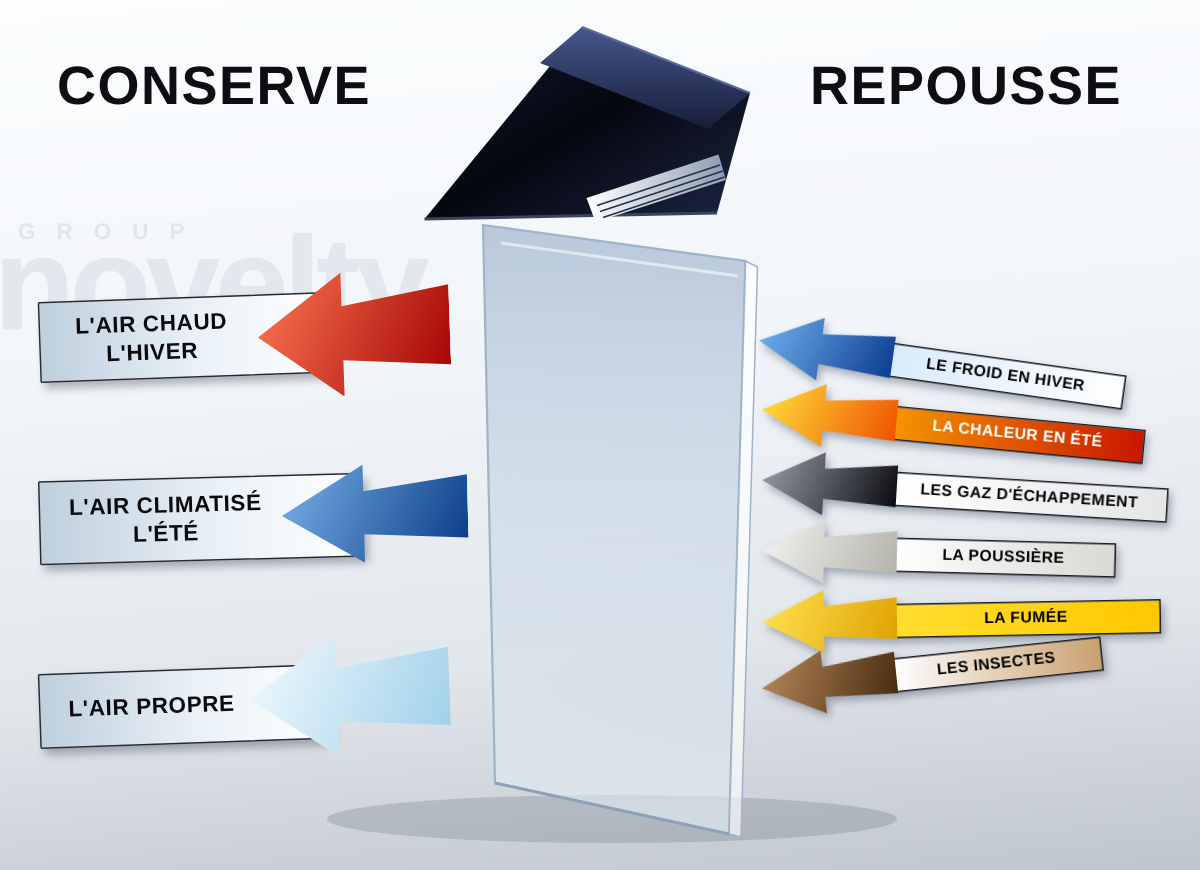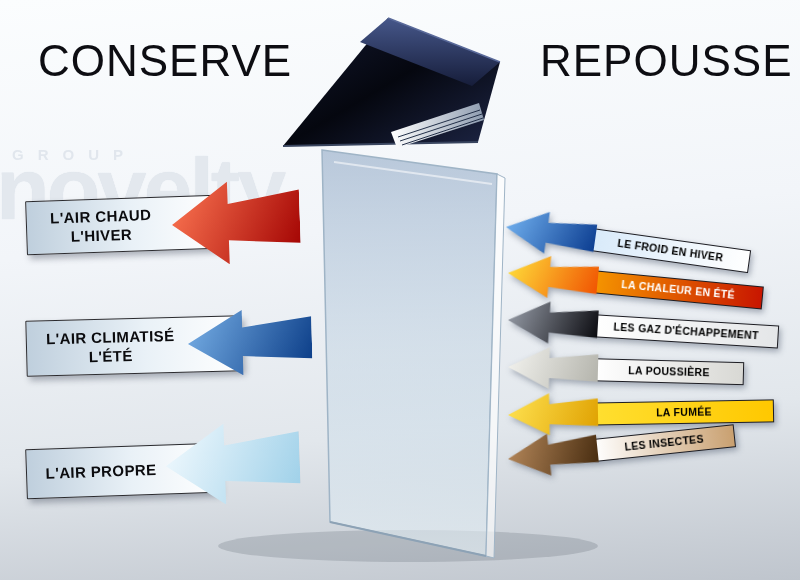--- a/index.html
+++ b/index.html
@@ -2,21 +2,21 @@
 <html><head>
 <meta charset="utf-8">
 <style>
   html,body{margin:0;padding:0;background:#fff;}
   .canvas{
     position:relative;width:800px;height:580px;overflow:hidden;
     background:linear-gradient(175deg,#fbfdfe 0%,#f2f5f9 40%,#e2e7ec 72%,#bfc5cd 100%);
     font-family:"Liberation Sans",sans-serif;
   }
   
-  .heading{position:absolute;top:36px;font-size:44px;font-weight:normal;letter-spacing:1px;color:#0d0d12;z-index:5;}
+  .heading{position:absolute;top:36px;font-size:36px;font-weight:bold;letter-spacing:1px;color:#0d0d12;z-index:5;}
   #h-conserve{left:38px;}
   #h-repousse{left:540px;}
   
   .wm{position:absolute;z-index:2;color:#dfe5ec;font-weight:bold;pointer-events:none;user-select:none;}
   .wm-group{left:12px;top:146px;font-size:15px;letter-spacing:14px;opacity:.9;}
   .wm-name{left:-4px;top:138px;font-size:88px;letter-spacing:-3px;opacity:.8;text-shadow:0 0 1px #cdd4dd;}
   
   .scene{position:absolute;left:0;top:0;z-index:1;}
   
   .l-row{position:absolute;z-index:4;}

